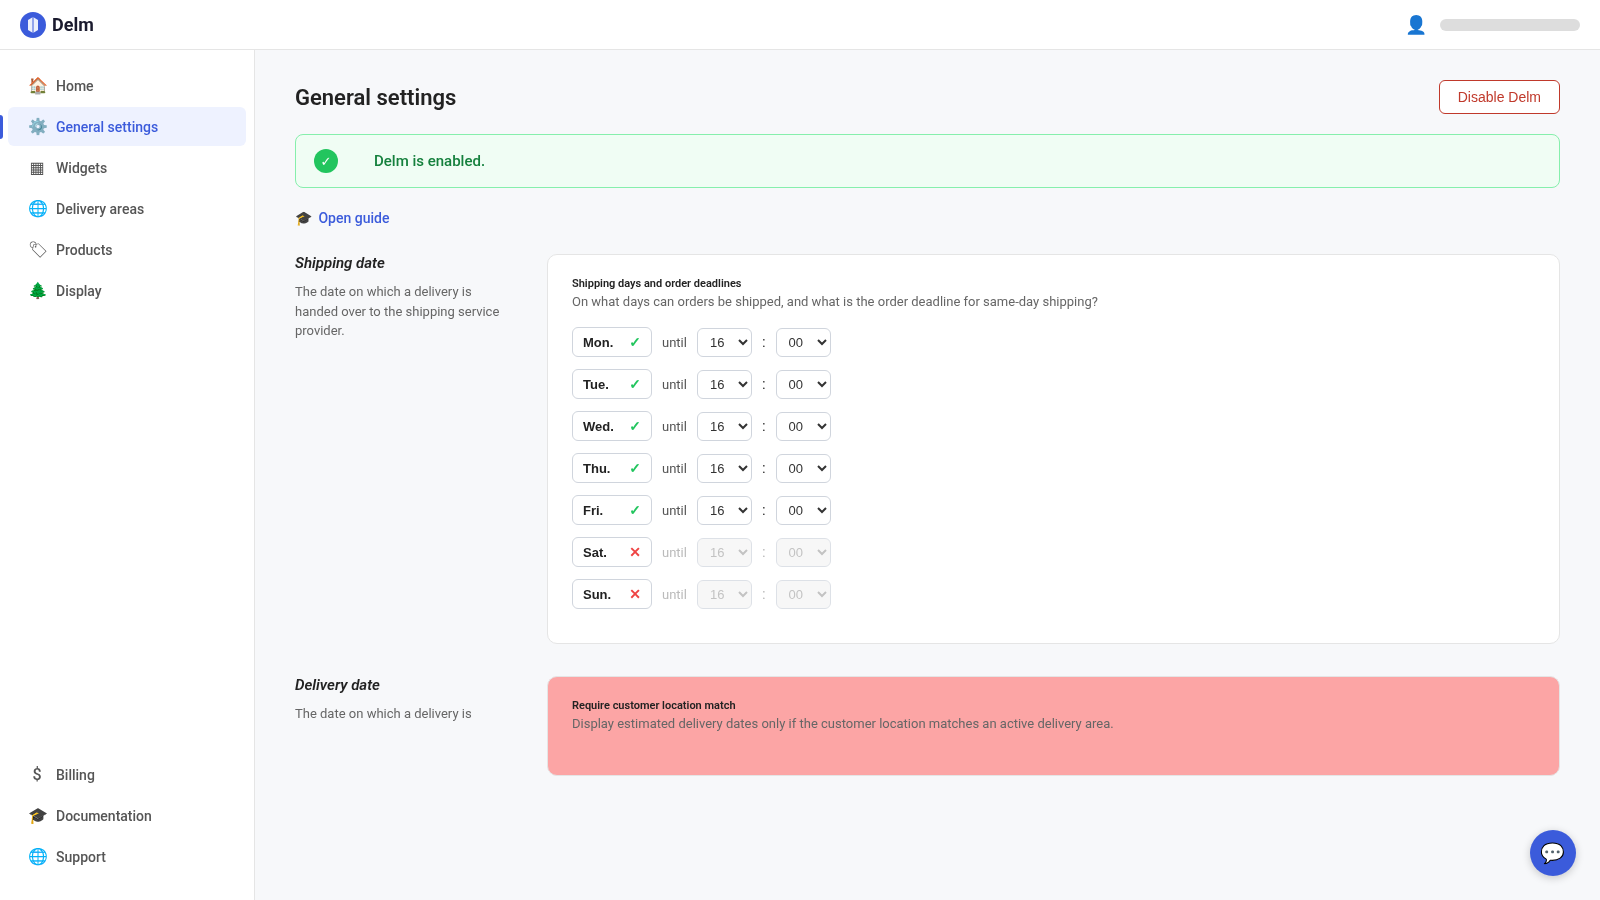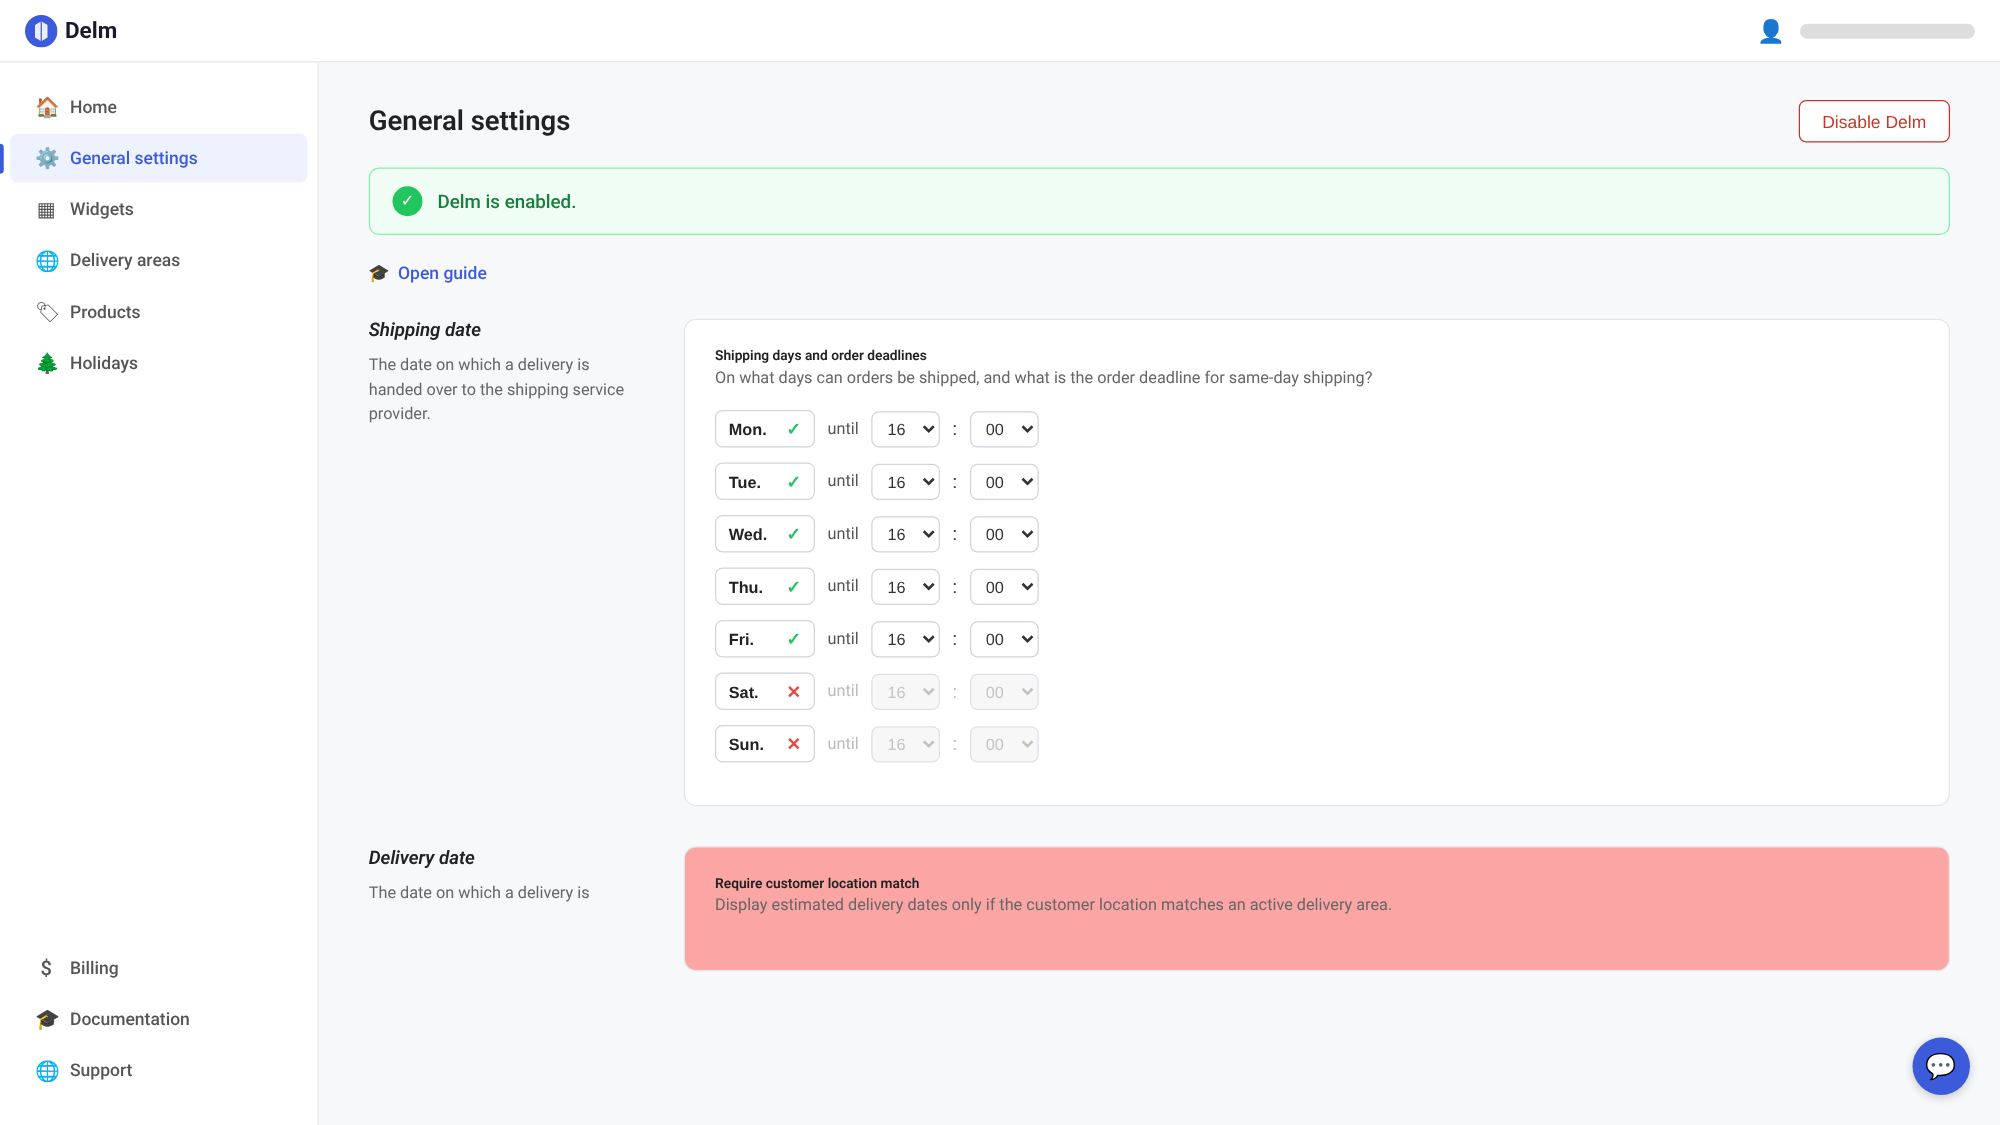--- a/index.html
+++ b/index.html
@@ -29,21 +29,21 @@
     .main { flex: 1; overflow-y: auto; padding: 30px 40px; background: #f7f8fa; }
 
     
     .page-header { display: flex; align-items: center; justify-content: space-between; margin-bottom: 20px; }
     .page-title { font-size: 22px; font-weight: 600; color: #222; }
     .btn-disable { border: 1.5px solid #c0392b; color: #c0392b; background: #fff; padding: 8px 18px; border-radius: 6px; font-size: 14px; font-weight: 500; cursor: pointer; }
 
     
     .alert-success { background: #f0fdf4; border: 1px solid #86efac; border-radius: 8px; padding: 14px 18px; display: flex; align-items: center; gap: 12px; margin-bottom: 20px; }
     .alert-success .check-circle { width: 24px; height: 24px; border-radius: 50%; background: #22c55e; display: flex; align-items: center; justify-content: center; color: #fff; font-size: 13px; flex-shrink: 0; }
-    .alert-text { color: #15803d; font-size: 15px; font-weight: 500; }
+    .alert-text { color: #15803d; font-size: 15px; font-weight: 500; margin-left: 24px; }
 
     
     .open-guide-link { display: inline-flex; align-items: center; gap: 6px; color: #3b5bdb; font-size: 14px; font-weight: 500; cursor: pointer; margin-bottom: 28px; text-decoration: none; }
 
     
     .section { display: flex; gap: 32px; margin-bottom: 32px; }
     .section-info { width: 220px; flex-shrink: 0; }
     .section-title { font-size: 15px; font-weight: 600; color: #222; margin-bottom: 10px; font-style: italic; }
     .section-desc { font-size: 13px; color: #666; line-height: 1.5; }
     .section-card { flex: 1; background: #fff; border: 1px solid #e5e5e5; border-radius: 10px; padding: 22px 24px; }
@@ -106,21 +106,21 @@
       <div class="sidebar-item">
         <span class="sidebar-icon">🌐</span>
         <span>Delivery areas</span>
       </div>
       <div class="sidebar-item">
         <span class="sidebar-icon">🏷</span>
         <span>Products</span>
       </div>
       <div class="sidebar-item">
         <span class="sidebar-icon">🌲</span>
-        <span>Holidays</span>
+        <span>Display</span>
       </div>
     </div>
     <div class="sidebar-bottom">
       <div class="sidebar-item">
         <span class="sidebar-icon">$</span>
         <span>Billing</span>
       </div>
       <div class="sidebar-item">
         <span class="sidebar-icon">🎓</span>
         <span>Documentation</span>

